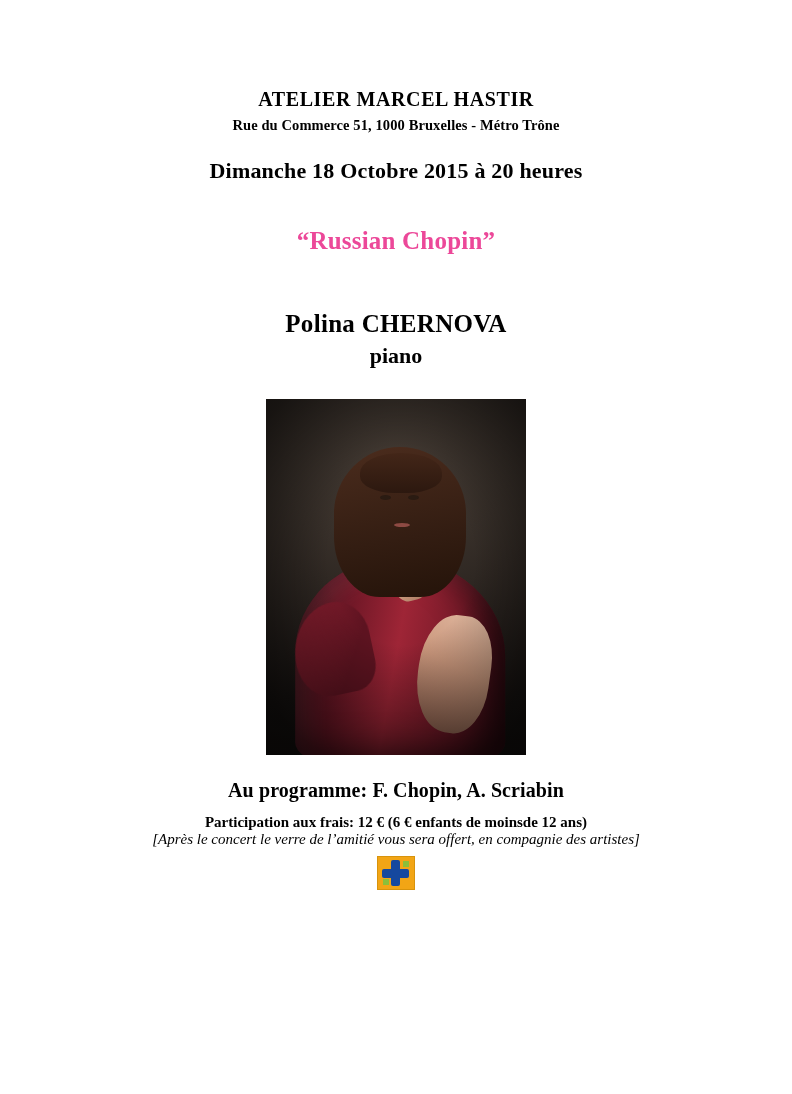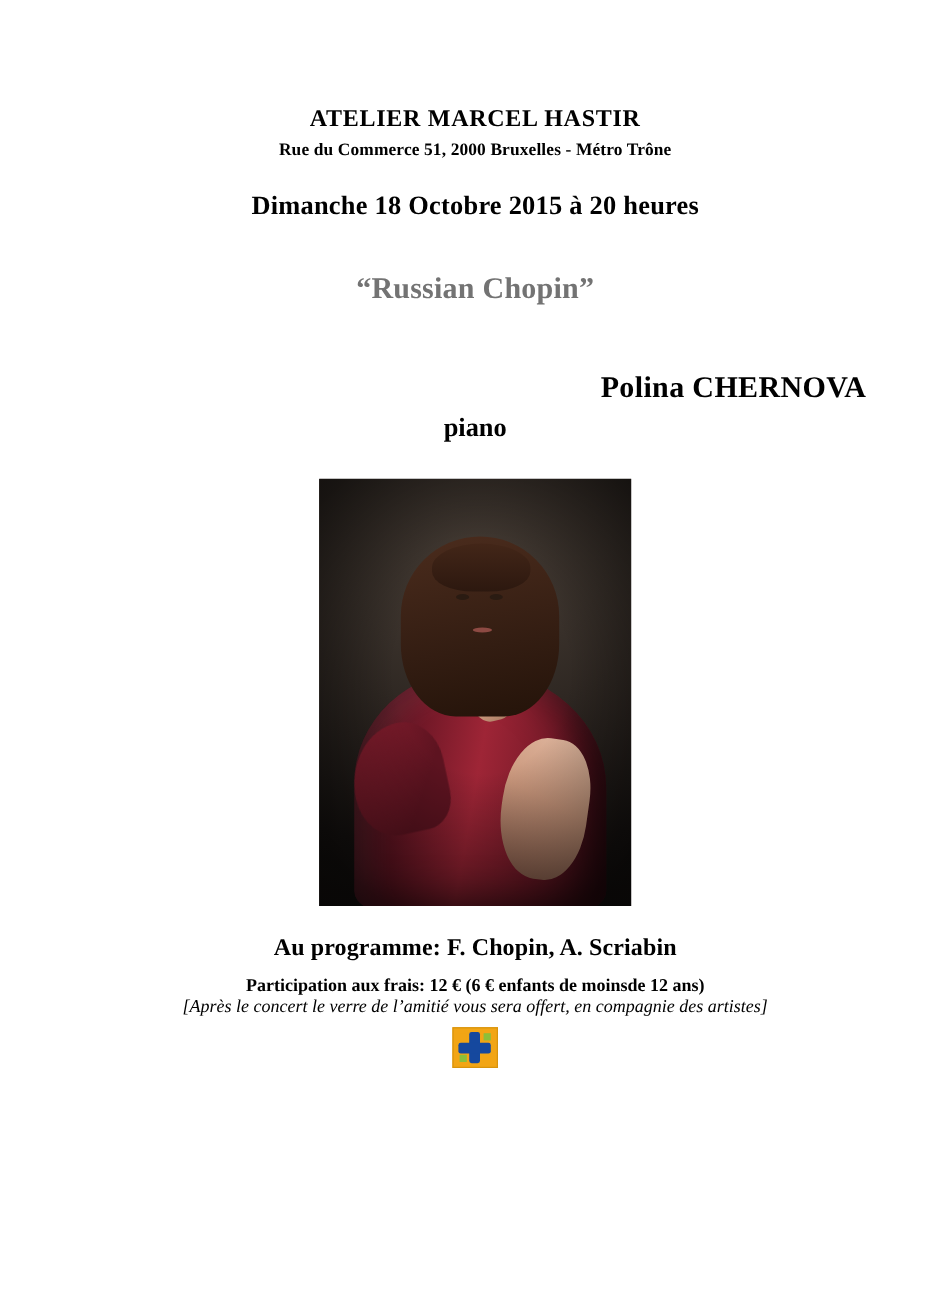--- a/index.html
+++ b/index.html
@@ -37,30 +37,29 @@
   }
   .date-line {
     font-size: 22px;
     font-weight: bold;
     margin-top: 24px;
     letter-spacing: 0.2px;
   }
   .program-title {
     font-size: 25px;
     font-weight: bold;
-    color: #737373;
+    color: #ec4899;
     margin-top: 43px;
     letter-spacing: 0.2px;
   }
   .artist-name {
     font-size: 25px;
     font-weight: bold;
     margin-top: 55px;
     letter-spacing: 0.3px;
-    text-align: right;
   }
   .artist-instrument {
     font-size: 22px;
     font-weight: bold;
     margin-top: 5px;
   }
   .photo-wrap {
     margin-top: 30px;
     display: flex;
     justify-content: center;
@@ -267,21 +266,21 @@
   .logo .dot.d2 { right: 5px; top: 4px; background: #8bbf3a; }
   .logo .dot.d3 { left: 5px; bottom: 4px; background: #8bbf3a; }
   .logo .dot.d4 { right: 5px; bottom: 4px; }
 </style>
 </head>
 <body>
 
 <div class="page">
 
   <div class="venue-name">ATELIER MARCEL HASTIR</div>
-  <div class="venue-address">Rue du Commerce 51, 2000 Bruxelles - Métro Trône</div>
+  <div class="venue-address">Rue du Commerce 51, 1000 Bruxelles - Métro Trône</div>
 
   <div class="date-line">Dimanche 18 Octobre 2015 à 20 heures</div>
 
   <div class="program-title">“Russian Chopin”</div>
 
   <div class="artist-name">Polina CHERNOVA</div>
   <div class="artist-instrument">piano</div>
 
   <div class="photo-wrap">
     <div class="photo">

